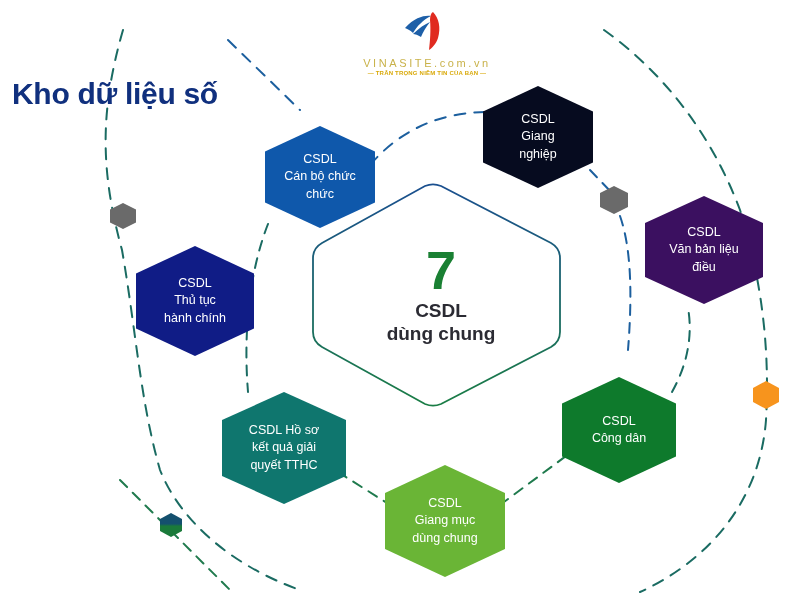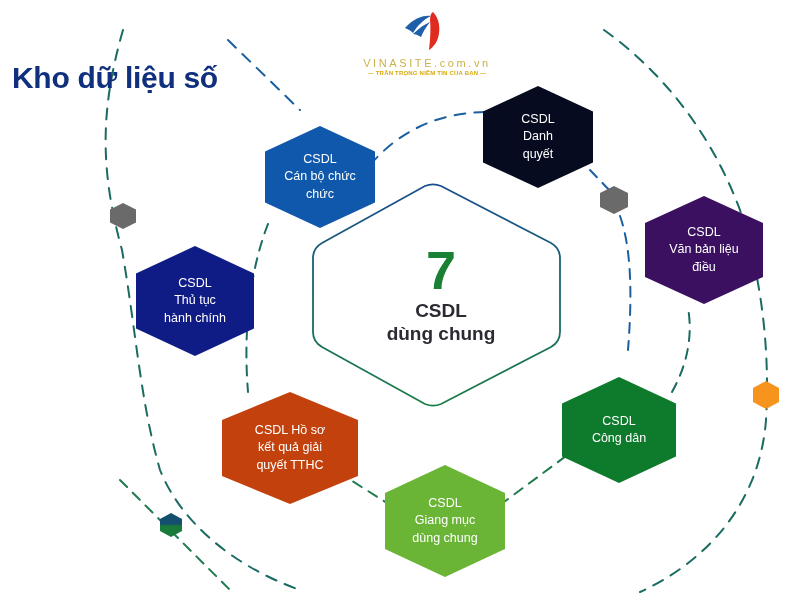--- a/index.html
+++ b/index.html
@@ -21,21 +21,21 @@
     position: absolute;
     top: 0; left: 0;
     width: 800px;
     height: 600px;
   }
 
   
   #page-title {
     position: absolute;
     left: 12px;
-    top: 60px;
+    top: 76px;
     width: 300px;
     font-size: 30px;
     line-height: 1.2;
     font-weight: bold;
     color: #10307e;
     letter-spacing: -0.3px;
   }
   #page-title .line { display: block; white-space: nowrap; }
 
   
@@ -188,22 +188,22 @@
       <div class="hex" style="left: 265px; top: 126px; width: 110px; height: 102px; background: rgb(15, 88, 171);">
         <div>
           <span class="hex-label">CSDL</span>
           <span class="hex-label">Cán bộ chức</span>
           <span class="hex-label">chức</span>
         </div>
       </div>
       <div class="hex" style="left: 483px; top: 86px; width: 110px; height: 102px; background: rgb(6, 11, 31);">
         <div>
           <span class="hex-label">CSDL</span>
-          <span class="hex-label">Danh</span>
-          <span class="hex-label">quyết</span>
+          <span class="hex-label">Giang</span>
+          <span class="hex-label">nghiệp</span>
         </div>
       </div>
       <div class="hex" style="left: 645px; top: 196px; width: 118px; height: 108px; background: rgb(59, 16, 96);">
         <div>
           <span class="hex-label">CSDL</span>
           <span class="hex-label">Văn bản liệu</span>
           <span class="hex-label">điều</span>
         </div>
       </div>
       <div class="hex" style="left: 562px; top: 377px; width: 114px; height: 106px; background: rgb(14, 122, 44);">
@@ -212,21 +212,21 @@
           <span class="hex-label">Công dân</span>
         </div>
       </div>
       <div class="hex" style="left: 385px; top: 465px; width: 120px; height: 112px; background: rgb(106, 181, 54);">
         <div>
           <span class="hex-label">CSDL</span>
           <span class="hex-label">Giang mục</span>
           <span class="hex-label">dùng chung</span>
         </div>
       </div>
-      <div class="hex" style="left: 222px; top: 392px; width: 136px; height: 112px; background: #c2410c;">
+      <div class="hex" style="left: 222px; top: 392px; width: 124px; height: 112px; background: #0f766e;">
         <div>
           <span class="hex-label">CSDL Hồ sơ</span>
           <span class="hex-label">kết quả giải</span>
           <span class="hex-label">quyết TTHC</span>
         </div>
       </div>
       <div class="hex" style="left: 136px; top: 246px; width: 118px; height: 110px; background: rgb(16, 28, 134);">
         <div>
           <span class="hex-label">CSDL</span>
           <span class="hex-label">Thủ tục</span>

